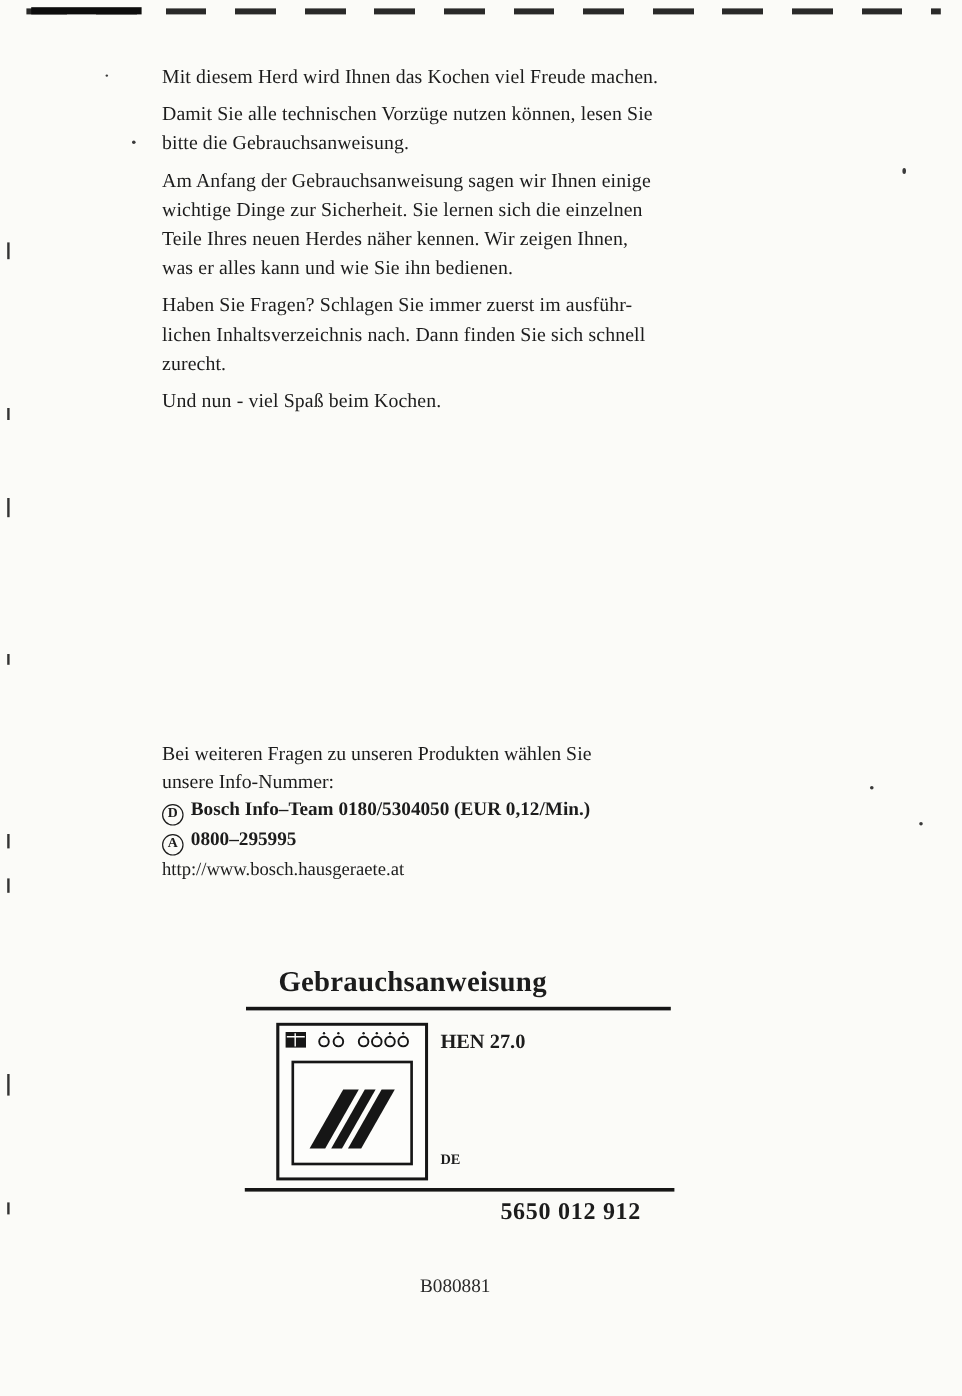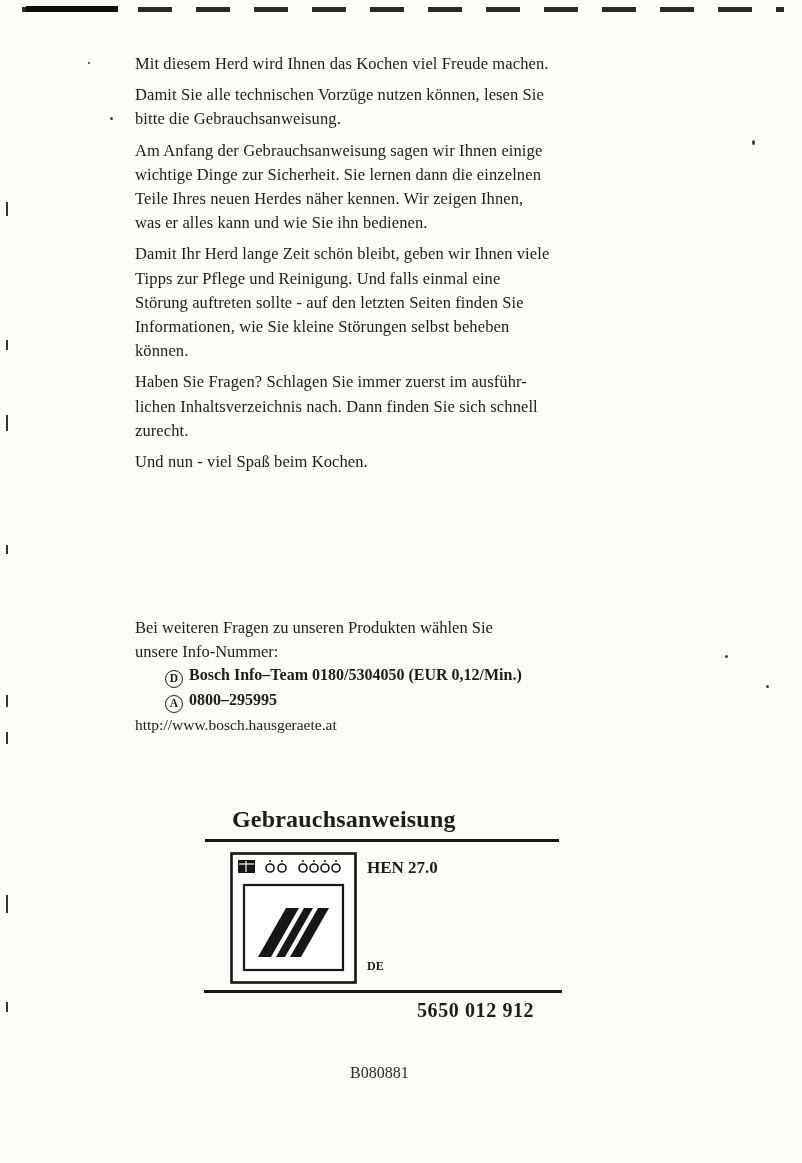--- a/index.html
+++ b/index.html
@@ -11,21 +11,21 @@
     color:#1c1c1c;
   }
 
   
   .intro { position:absolute; left:135px; top:52px; width:520px; font-size:16.5px; line-height:24.2px; }
   .intro p { white-space:pre-line; margin-bottom:7px; letter-spacing:0.1px; }
 
   .contact { position:absolute; left:135px; top:616px; width:520px; font-size:16.5px; line-height:23.5px; }
   .contact .pre { white-space:pre-line; }
   .contact .url { font-size:15.5px; line-height:23px; }
-  .bold-line { font-weight:bold; font-size:16px; line-height:23px;margin-left:30px; }
+  .bold-line { font-weight:bold; font-size:16px; line-height:23px; }
   .badge {
     display:inline-block; width:18px; height:18px;
     border:1.7px solid #1c1c1c; border-radius:50%;
     font-size:11.5px; font-weight:bold; text-align:center; line-height:15px;
     vertical-align:-2px; margin-right:6px;
   }
 
   
   .label { position:absolute; left:204px; top:806px; width:360px; height:230px; }
   .label-title { position:absolute; left:28px; top:0; font-size:24px; font-weight:bold; letter-spacing:0.2px; }
@@ -84,28 +84,23 @@
   <span class="speck s2"></span>
   <span class="speck s3"></span>
   <span class="speck s4"></span>
   <span class="speck s5"></span>
 
   <div class="intro">
     <p>Mit diesem Herd wird Ihnen das Kochen viel Freude machen.</p>
     <p>Damit Sie alle technischen Vorzüge nutzen können, lesen Sie
 bitte die Gebrauchsanweisung.</p>
     <p>Am Anfang der Gebrauchsanweisung sagen wir Ihnen einige
-wichtige Dinge zur Sicherheit. Sie lernen dann die einzelnen
+wichtige Dinge zur Sicherheit. Sie lernen sich die einzelnen
 Teile Ihres neuen Herdes näher kennen. Wir zeigen Ihnen,
 was er alles kann und wie Sie ihn bedienen.</p>
-    <p>Damit Ihr Herd lange Zeit schön bleibt, geben wir Ihnen viele
-Tipps zur Pflege und Reinigung. Und falls einmal eine
-Störung auftreten sollte - auf den letzten Seiten finden Sie
-Informationen, wie Sie kleine Störungen selbst beheben
-können.</p>
     <p>Haben Sie Fragen? Schlagen Sie immer zuerst im ausführ-
 lichen Inhaltsverzeichnis nach. Dann finden Sie sich schnell
 zurecht.</p>
     <p>Und nun - viel Spaß beim Kochen.</p>
   </div>
 
   <div class="contact">
     <div class="pre">Bei weiteren Fragen zu unseren Produkten wählen Sie
 unsere Info-Nummer:</div>
     <div class="bold-line">

